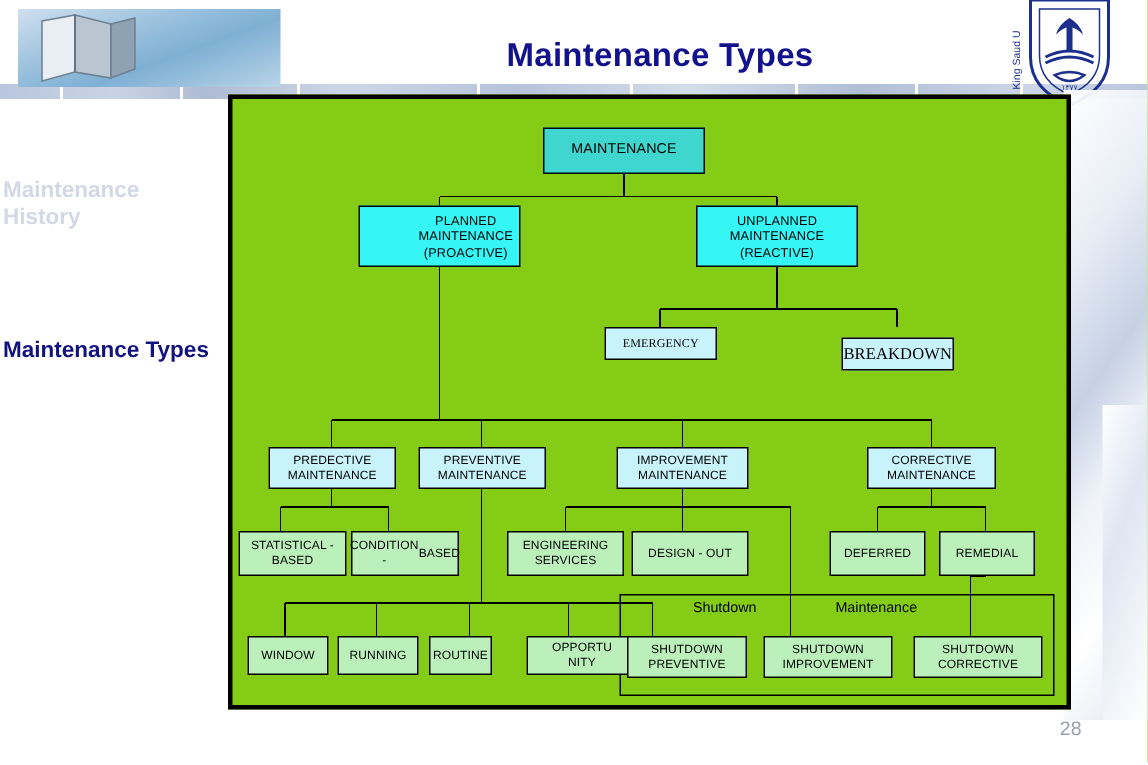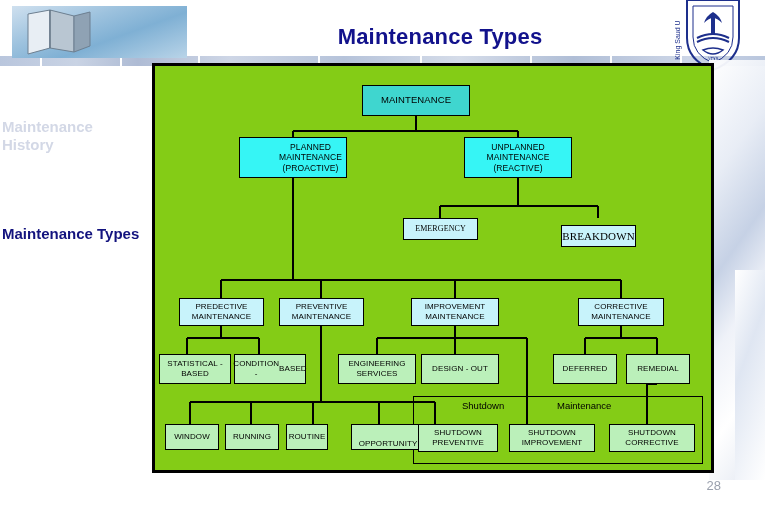--- a/index.html
+++ b/index.html
@@ -257,21 +257,21 @@
 
   <div class="node c-green" style="left:10px;top:358px;width:54px;height:26px;font-size:8px;">
     <span>WINDOW</span>
   </div>
   <div class="node c-green" style="left:70px;top:358px;width:54px;height:26px;font-size:8px;">
     <span>RUNNING</span>
   </div>
   <div class="node c-green" style="left:131px;top:358px;width:42px;height:26px;font-size:8px;">
     <span>ROUTINE</span>
   </div>
-  <div class="node c-green" style="left:196px;top:358px;width:74px;height:26px;font-size:8px;flex-direction:row;align-items:flex-end;">
+  <div class="node c-green" style="left:196px;top:358px;width:74px;height:26px;font-size:8px;flex-direction:column;">
     <span>OPPORTU</span>
     <span>NITY</span>
   </div>
   <div class="node c-green" style="left:263px;top:358px;width:80px;height:28px;font-size:8px;flex-direction:column;">
     <span>SHUTDOWN</span>
     <span>PREVENTIVE</span>
   </div>
   <div class="node c-green" style="left:354px;top:358px;width:86px;height:28px;font-size:8px;flex-direction:column;">
     <span>SHUTDOWN</span>
     <span>IMPROVEMENT</span>

